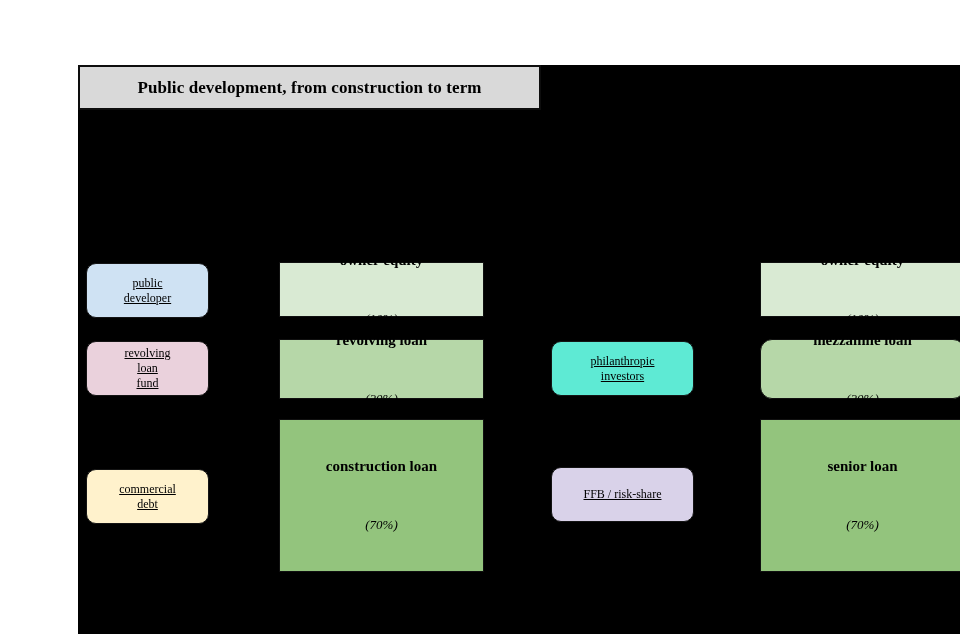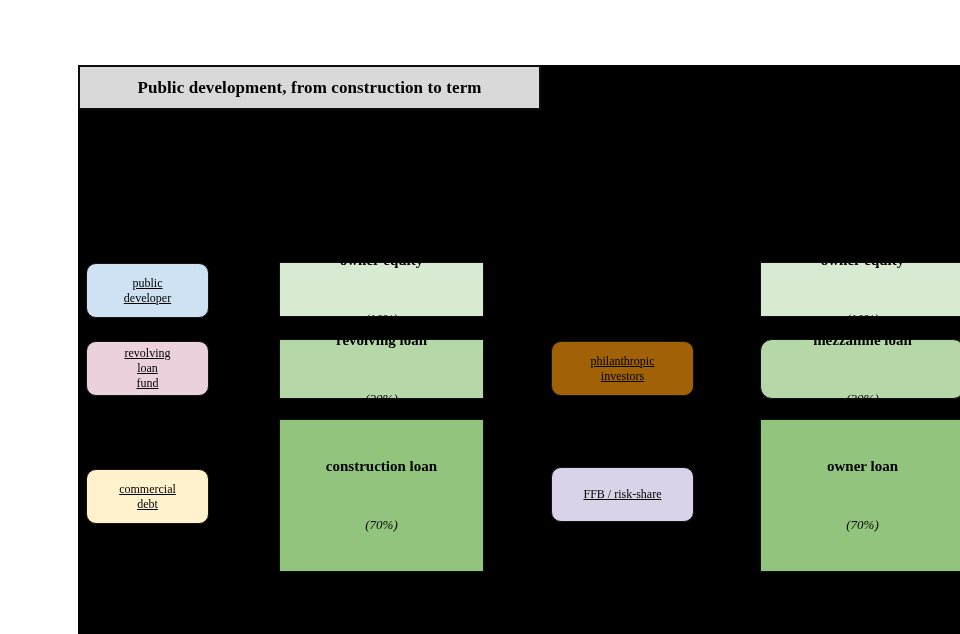--- a/index.html
+++ b/index.html
@@ -111,37 +111,37 @@
   <div class="box tier pos-c-revolving" style="background-color: rgb(182, 215, 168);">
     <span class="tier-label">revolving loan</span>
     <span class="tier-share">(20%)</span>
   </div>
 
   <div class="box tier pos-c-construction" style="background-color: rgb(147, 196, 125);">
     <span class="tier-label">construction loan</span>
     <span class="tier-share">(70%)</span>
   </div>
 
-  <div class="box entity pos-philanthropic" style="background-color: #a16207;">
+  <div class="box entity pos-philanthropic" style="background-color: #5eead4;">
     <span class="entity-label">philanthropic
 investors</span>
   </div>
 
   <div class="box entity pos-ffb" style="background-color: rgb(217, 210, 233);">
     <span class="entity-label">FFB / risk-share</span>
   </div>
 
   <div class="box tier pos-t-equity" style="background-color: rgb(217, 234, 211);">
     <span class="tier-label">owner equity</span>
     <span class="tier-share">(10%)</span>
   </div>
 
   <div class="box tier pos-t-mezzanine" style="background-color: rgb(182, 215, 168); border-radius: 12px;">
     <span class="tier-label">mezzanine loan</span>
     <span class="tier-share">(20%)</span>
   </div>
 
   <div class="box tier pos-t-senior" style="background-color: rgb(147, 196, 125);">
-    <span class="tier-label">owner loan</span>
+    <span class="tier-label">senior loan</span>
     <span class="tier-share">(70%)</span>
   </div>
 
 </div>
 
 </body></html>

